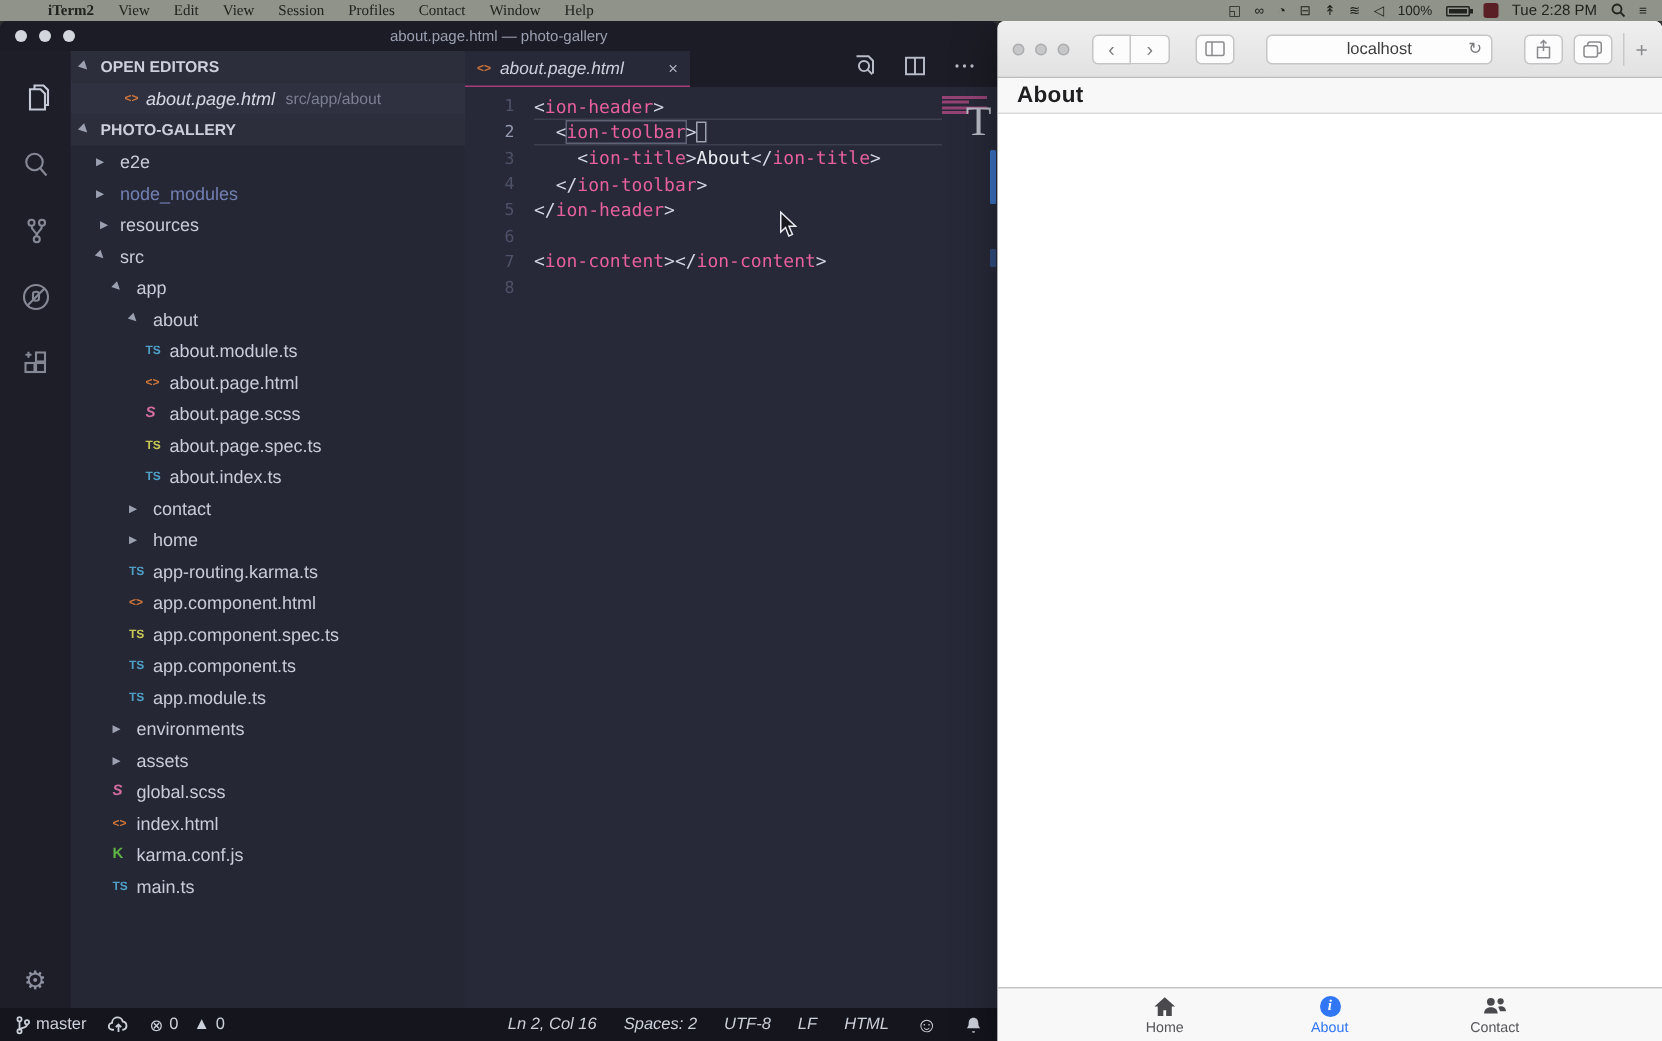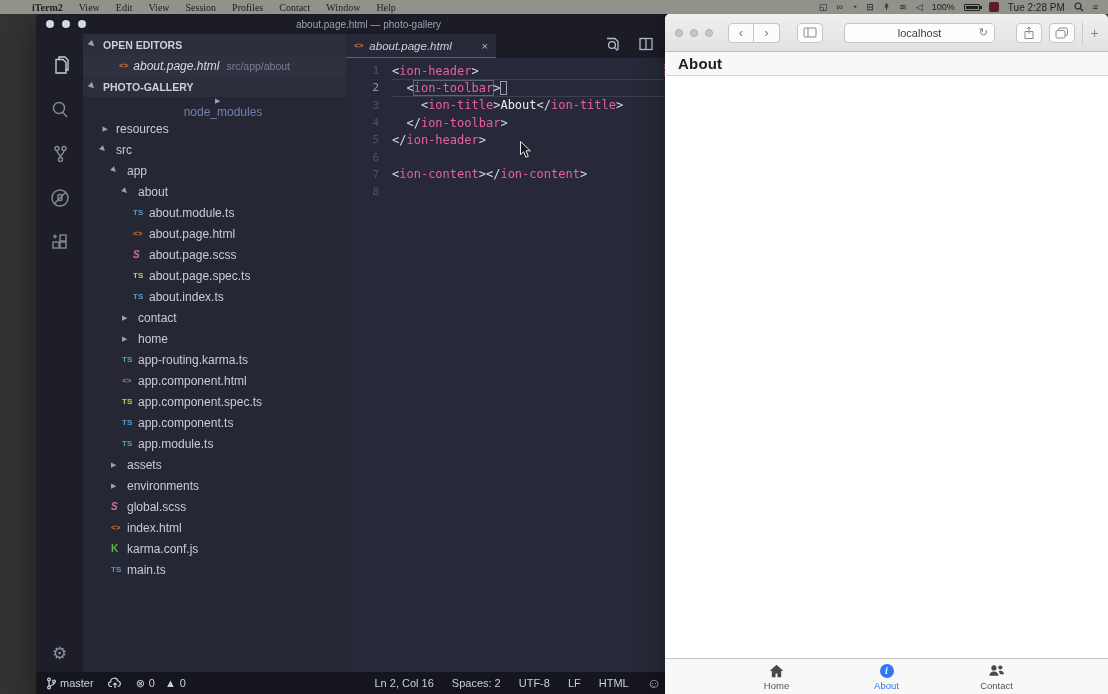--- a/index.html
+++ b/index.html
@@ -16,21 +16,21 @@
   .mb-ico { font-size:9px; line-height:1; }
   .battery { width:16px; height:7px; border:1px solid #20231e; border-radius:1px; position:relative; }
   .battery::before { content:""; position:absolute; inset:1px; background:#20231e; }
   .battery::after { content:""; position:absolute; right:-3px; top:1.5px; width:2px; height:3px; background:#20231e; }
   .redapp { width:10px; height:10px; background:#5a1f24; border-radius:2px; }
   .mb-time { white-space:nowrap; }
   .mb-search svg, .mbsvg { display:block; }
 
   
   .vscode { position:absolute; left:0; top:14px; width:665px; height:680px; background:#272938;
-    border-radius:5px 5px 0 0; overflow:hidden; box-shadow:0 8px 30px rgba(0,0,0,.45);margin-left:36px; }
+    border-radius:5px 5px 0 0; overflow:hidden; box-shadow:0 8px 30px rgba(0,0,0,.45); }
   .vs-titlebar { height:20px; background:#1b1c25; display:flex; align-items:center; position:relative; }
   .tl { width:8px; height:8px; border-radius:50%; margin-left:8px; }
   .tl:first-child { margin-left:10px; }
   .vs-tl { background:#d3d6dc; }
   .vs-title { position:absolute; left:0; right:0; text-align:center; font-size:10px; color:#9ba1b2; }
   .vs-body { display:flex; height:638px; }
 
   .activitybar { width:47px; background:#1d1e28; display:flex; flex-direction:column; align-items:center; padding-top:10px; position:relative; }
   .act-ico { width:47px; height:44px; display:flex; align-items:center; justify-content:center; opacity:.62; }
   .act-ico.active { opacity:1; }
@@ -72,21 +72,21 @@
   .tok-t { color:#e8609f; } .tok-p { color:#d4d8e4; } .tok-x { color:#eceef4; }
   .tok-t.boxed { border:1px solid #5f6275; margin:-1px; }
   .cursor-box { display:inline-block; width:7px; height:14px; border:1px solid #9ca1b2; vertical-align:middle; }
   .minimap { position:absolute; right:7px; top:4px; width:30px; height:26px; }
   .minimap i { display:block; height:2px; margin:1.5px 0; background:#b14a85; opacity:.8; }
   .minimap i.short { width:60%; }
   .mm-T { position:absolute; right:4px; top:10px; color:#b9bdc6; font-size:28px; font-family:"Liberation Serif",serif; line-height:1; }
   .ovr { position:absolute; right:1px; width:4px; background:#3b72c4; border-radius:1px; }
   .vs-statusbar { height:22px; background:#14151d; display:flex; align-items:center; color:#ccd0da; font-size:11px; padding:0 10px; }
   .st-item { display:flex; align-items:center; gap:4px; margin-right:14px; white-space:nowrap; }
-  .st-right { margin-left:auto; display:flex; align-items:center; }
+  .st-right { margin-left:auto; display:flex; align-items:center;font-style:italic; }
   .st-right .st-item { margin-right:0; margin-left:18px; }
   .st-ico svg { display:block; stroke:#ccd0da; fill:none; stroke-width:1.2; }
 
   
   .safari { position:absolute; left:665px; top:14px; width:443px; height:680px; background:#fff;
     border-radius:5px 5px 0 0; overflow:hidden; box-shadow:0 8px 30px rgba(0,0,0,.35); display:flex; flex-direction:column; }
   .sf-toolbar { height:38px; background:linear-gradient(#efefef,#e2e2e2); border-bottom:1px solid #bdbdbd;
     display:flex; align-items:center; padding:0 8px; gap:7px; }
   .sf-tl { background:#c6c7c8; border:.5px solid #adadaf; }
   .sf-btn { height:20px; min-width:26px; background:#fcfcfc; border:1px solid #c5c5c7; border-radius:4px;
@@ -210,21 +210,27 @@
         <div class="openeditor-row">
           <span class="fico html">&lt;&gt;</span>
           <span class="oe-name">about.page.html</span>
           <span class="oe-path">src/app/about</span>
         </div>
         <div class="sb-section">
           <span class="twisty exp">▶</span>
           <span>PHOTO-GALLERY</span>
         </div>
         <div class="tree" id="file-tree">
-            <div class="tree-row dim" style="padding-left: 17px; flex-direction: column;">
+            <div class="tree-row" style="padding-left: 17px;">
+              <span class="icon-slot">
+                <span class="twisty">▶</span>
+              </span>
+              <span class="tree-name">e2e</span>
+            </div>
+            <div class="tree-row dim" style="padding-left: 17px;">
               <span class="icon-slot">
                 <span class="twisty">▶</span>
               </span>
               <span class="tree-name">node_modules</span>
             </div>
             <div class="tree-row" style="padding-left: 17px; text-align: right;">
               <span class="icon-slot">
                 <span class="twisty">▶</span>
               </span>
               <span class="tree-name">resources</span>
@@ -316,27 +322,27 @@
             <div class="tree-row" style="padding-left: 39px;">
               <span class="icon-slot">
                 <span class="fico ts">TS</span>
               </span>
               <span class="tree-name">app.module.ts</span>
             </div>
             <div class="tree-row" style="padding-left: 28px;">
               <span class="icon-slot">
                 <span class="twisty">▶</span>
               </span>
+              <span class="tree-name">environments</span>
+            </div>
+            <div class="tree-row" style="padding-left: 28px;">
+              <span class="icon-slot">
+                <span class="twisty">▶</span>
+              </span>
               <span class="tree-name">assets</span>
-            </div>
-            <div class="tree-row" style="padding-left: 28px;">
-              <span class="icon-slot">
-                <span class="twisty">▶</span>
-              </span>
-              <span class="tree-name">environments</span>
             </div>
             <div class="tree-row" style="padding-left: 28px;">
               <span class="icon-slot">
                 <span class="fico scss">S</span>
               </span>
               <span class="tree-name">global.scss</span>
             </div>
             <div class="tree-row" style="padding-left: 28px;">
               <span class="icon-slot">
                 <span class="fico html">&lt;&gt;</span>

